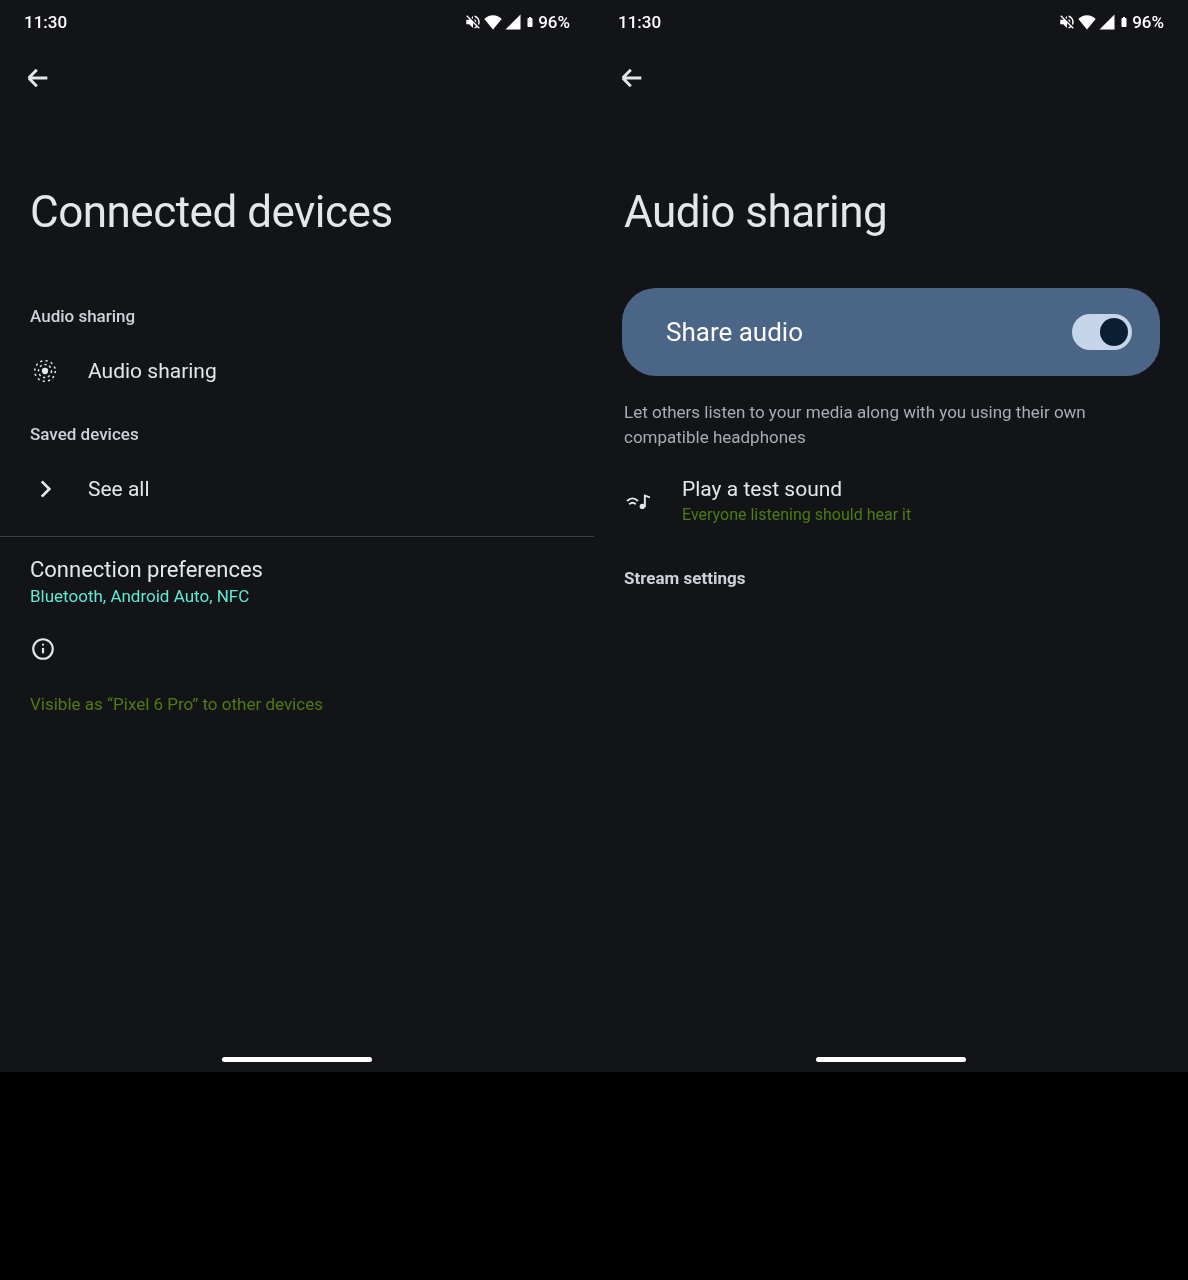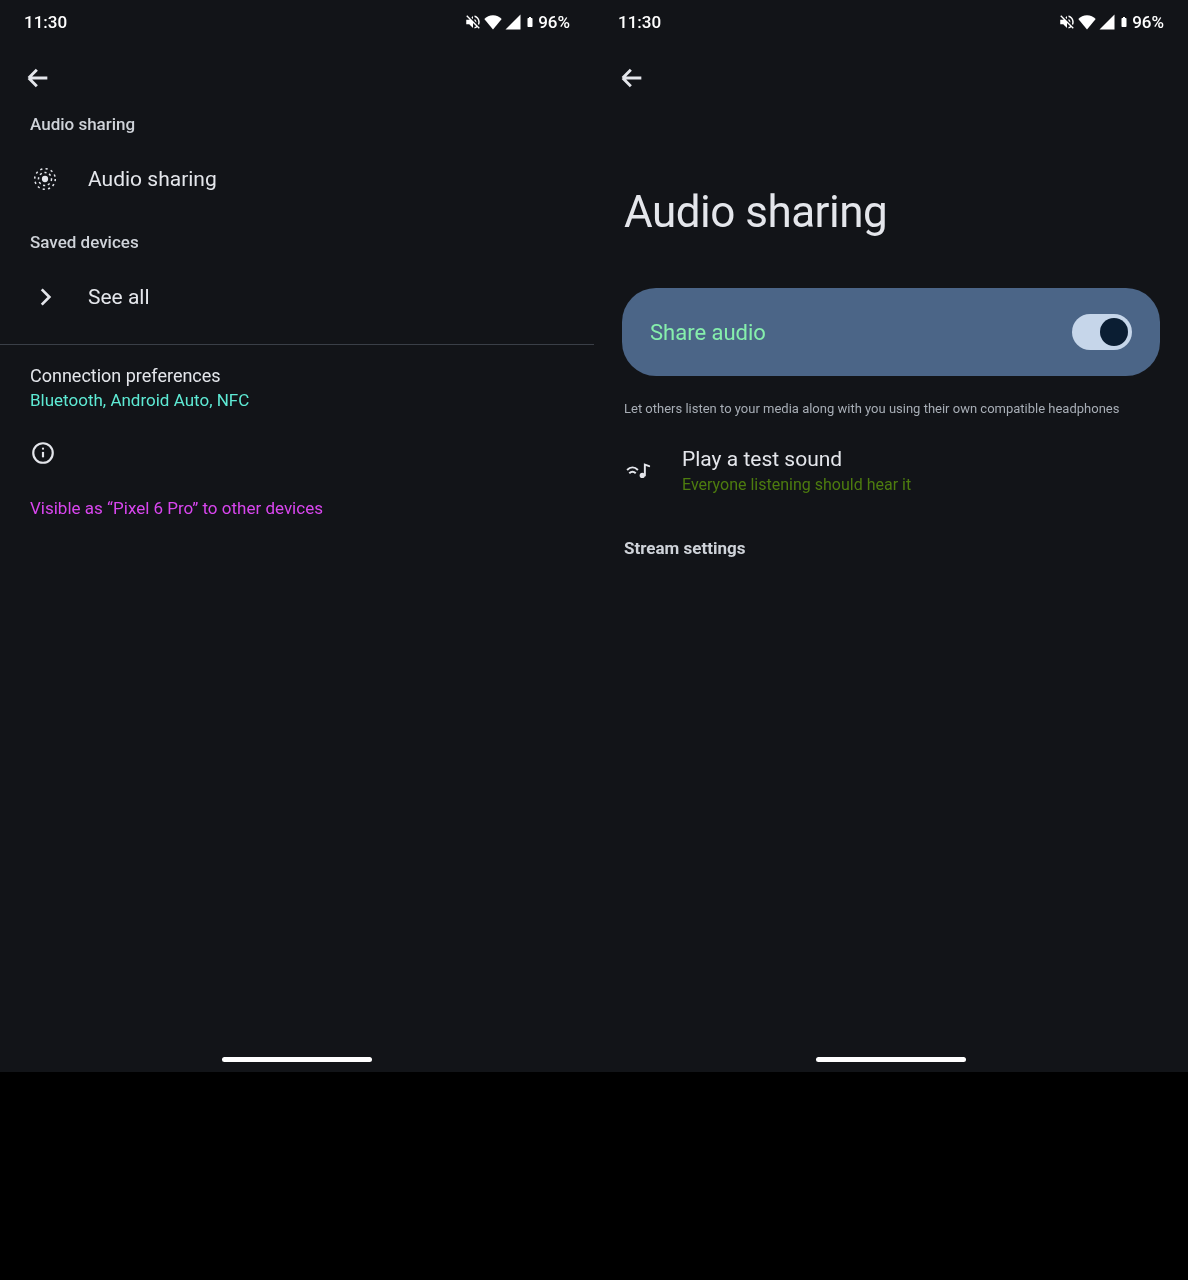--- a/index.html
+++ b/index.html
@@ -87,34 +87,34 @@
   }
   .divider {
     height: 1px;
     background: #3a3f47;
     margin: 12px 0 0 0;
   }
   .pref-block {
     padding: 20px 30px 8px 30px;
   }
   .pref-title {
-    font-size: 18px;
+    font-size: 22px;
     color: #e4e6eb;
   }
   .pref-sub {
     font-size: 17px;
     color: #5eead4;
     margin-top: 4px;
   }
   .info-row {
     padding: 22px 30px 10px 30px;
   }
   .info-text {
     font-size: 17px;
-    color: #d946ef;
+    color: #4d7c0f;
     padding: 18px 30px;
   }
   .nav-handle {
     position: absolute;
     bottom: 10px;
     left: 50%;
     transform: translateX(-50%);
     width: 150px;
     height: 5px;
     background: #fff;
@@ -125,42 +125,43 @@
     margin: 0 28px;
     background: #4b6587;
     border-radius: 34px;
     padding: 26px 28px;
     display: flex;
     align-items: center;
     justify-content: space-between;
     cursor: pointer;
   }
   .toggle-card-label {
-    font-size: 22px;
-    color: #86efac;
+    font-size: 26px;
+    color: #ffffff;
+    margin-left: 16px;
   }
   .switch {
     width: 60px;
     height: 36px;
     background: #c6d6ea;
     border-radius: 18px;
     position: relative;
     flex-shrink: 0;
   }
   .switch-knob {
     position: absolute;
     right: 4px;
     top: 4px;
     width: 28px;
     height: 28px;
     background: #0b1e33;
     border-radius: 50%;
   }
   .desc-text {
-    font-size: 13px;
+    font-size: 17px;
     color: #a7adb5;
     padding: 24px 30px 14px 30px;
     line-height: 1.45;
   }
   .svg-icon { width: 26px; height: 26px; }
   .status-icon { width: 18px; height: 18px; }
 </style>
 </head>
 <body>
 
@@ -183,20 +184,21 @@
       <span>96%</span>
     </div>
   </div>
 
   <div class="back-btn">
     <svg class="back-arrow" viewBox="0 0 24 24">
         <path d="M20 12H4m0 0l7-7m-7 7l7 7"></path>
       </svg>
   </div>
 
+  <h1 class="page-title">Connected devices</h1>
 
   <div class="section-label">Audio sharing</div>
 
   <div class="list-item">
     <div class="icon-slot">
       <svg class="svg-icon" viewBox="0 0 24 24" fill="none" stroke="#e4e6eb" stroke-width="1.4">
         <circle cx="12" cy="12" r="2.2" fill="#e4e6eb"></circle>
         <circle cx="12" cy="12" r="6" stroke-dasharray="2 2.5"></circle>
         <circle cx="12" cy="12" r="9.5" stroke-dasharray="2 3"></circle>
       </svg>

